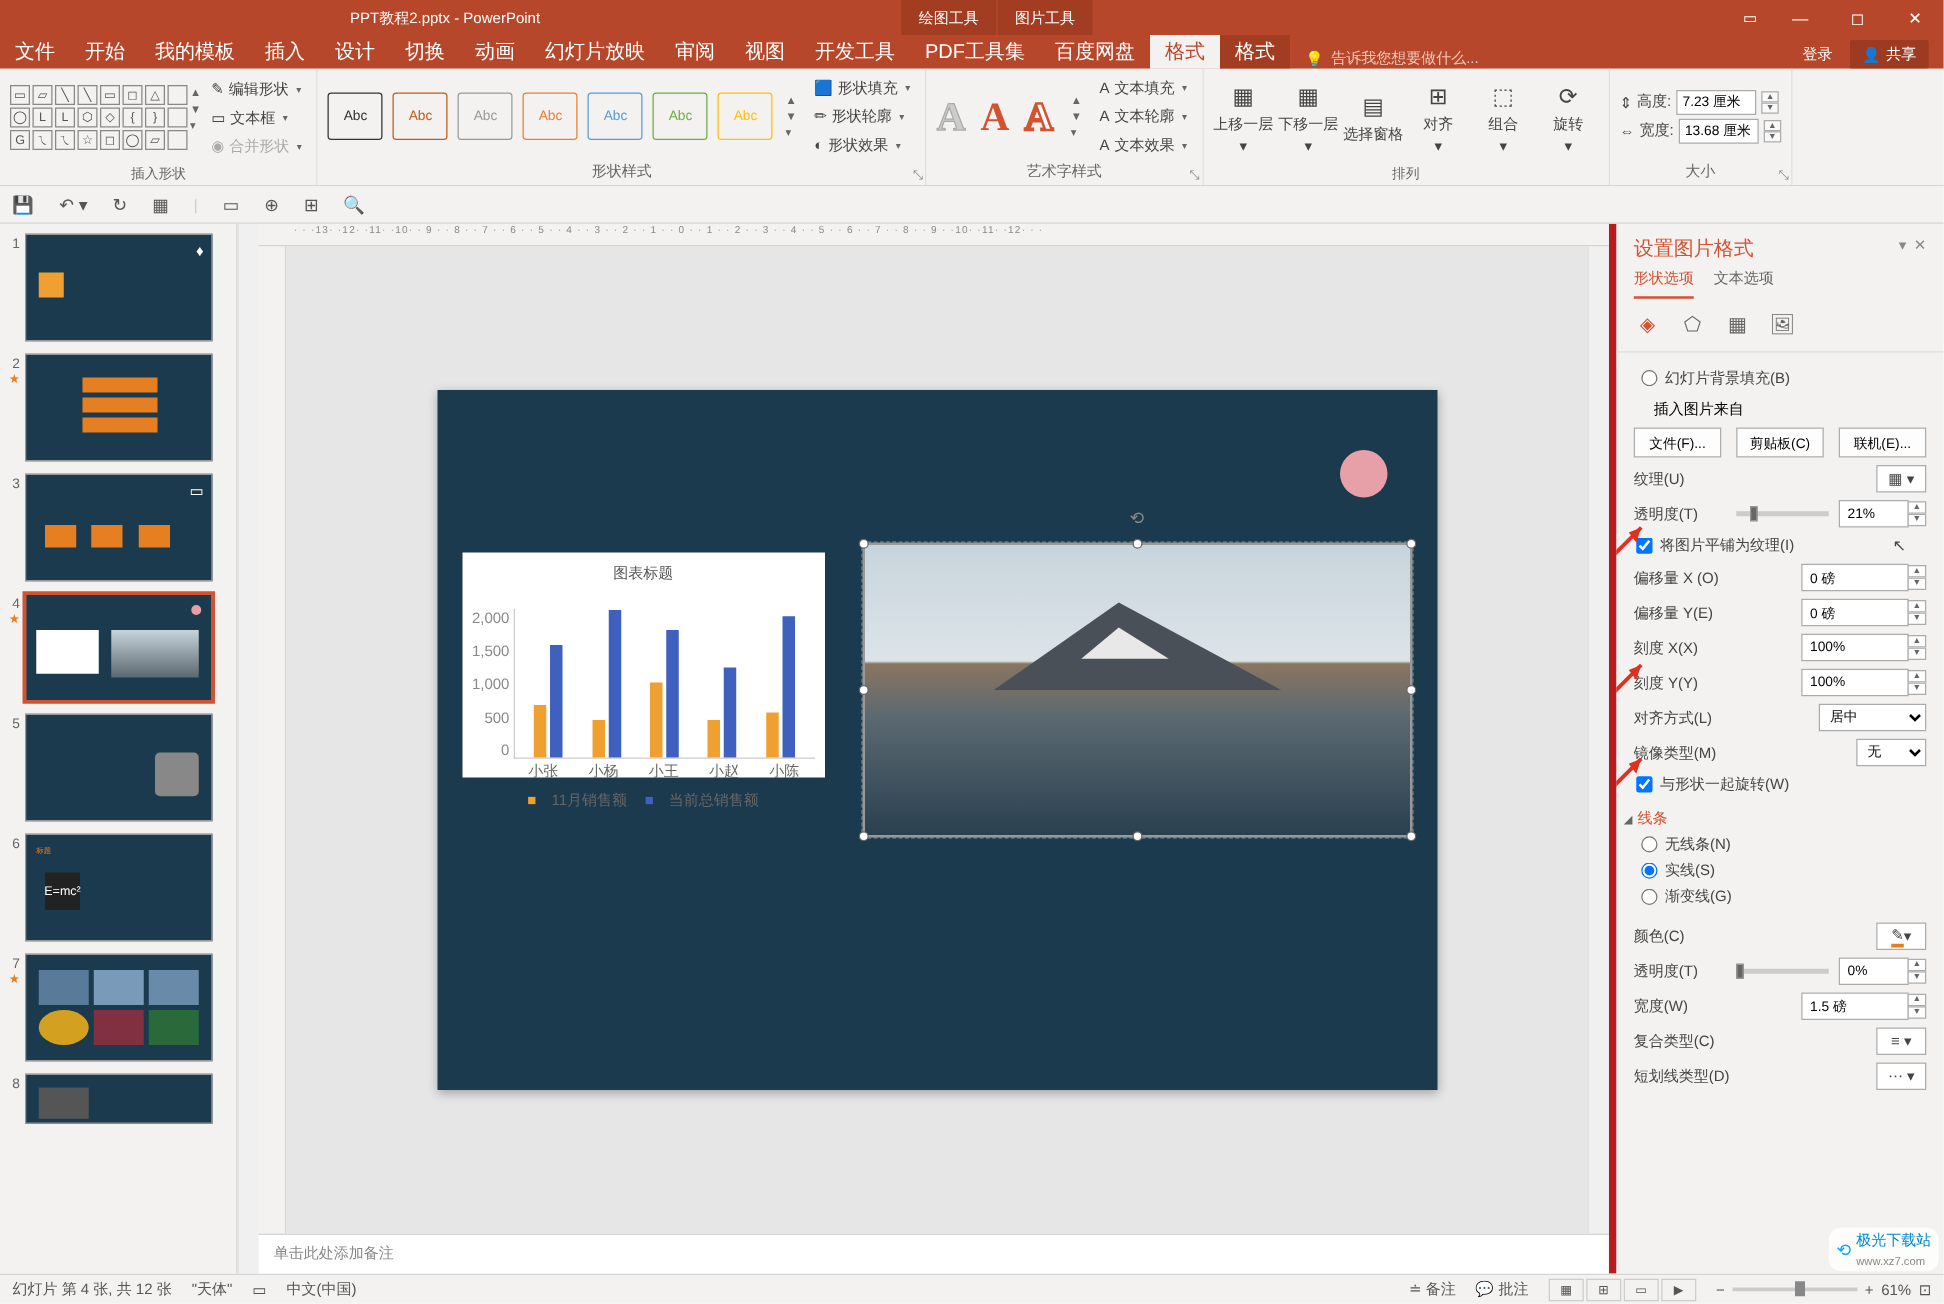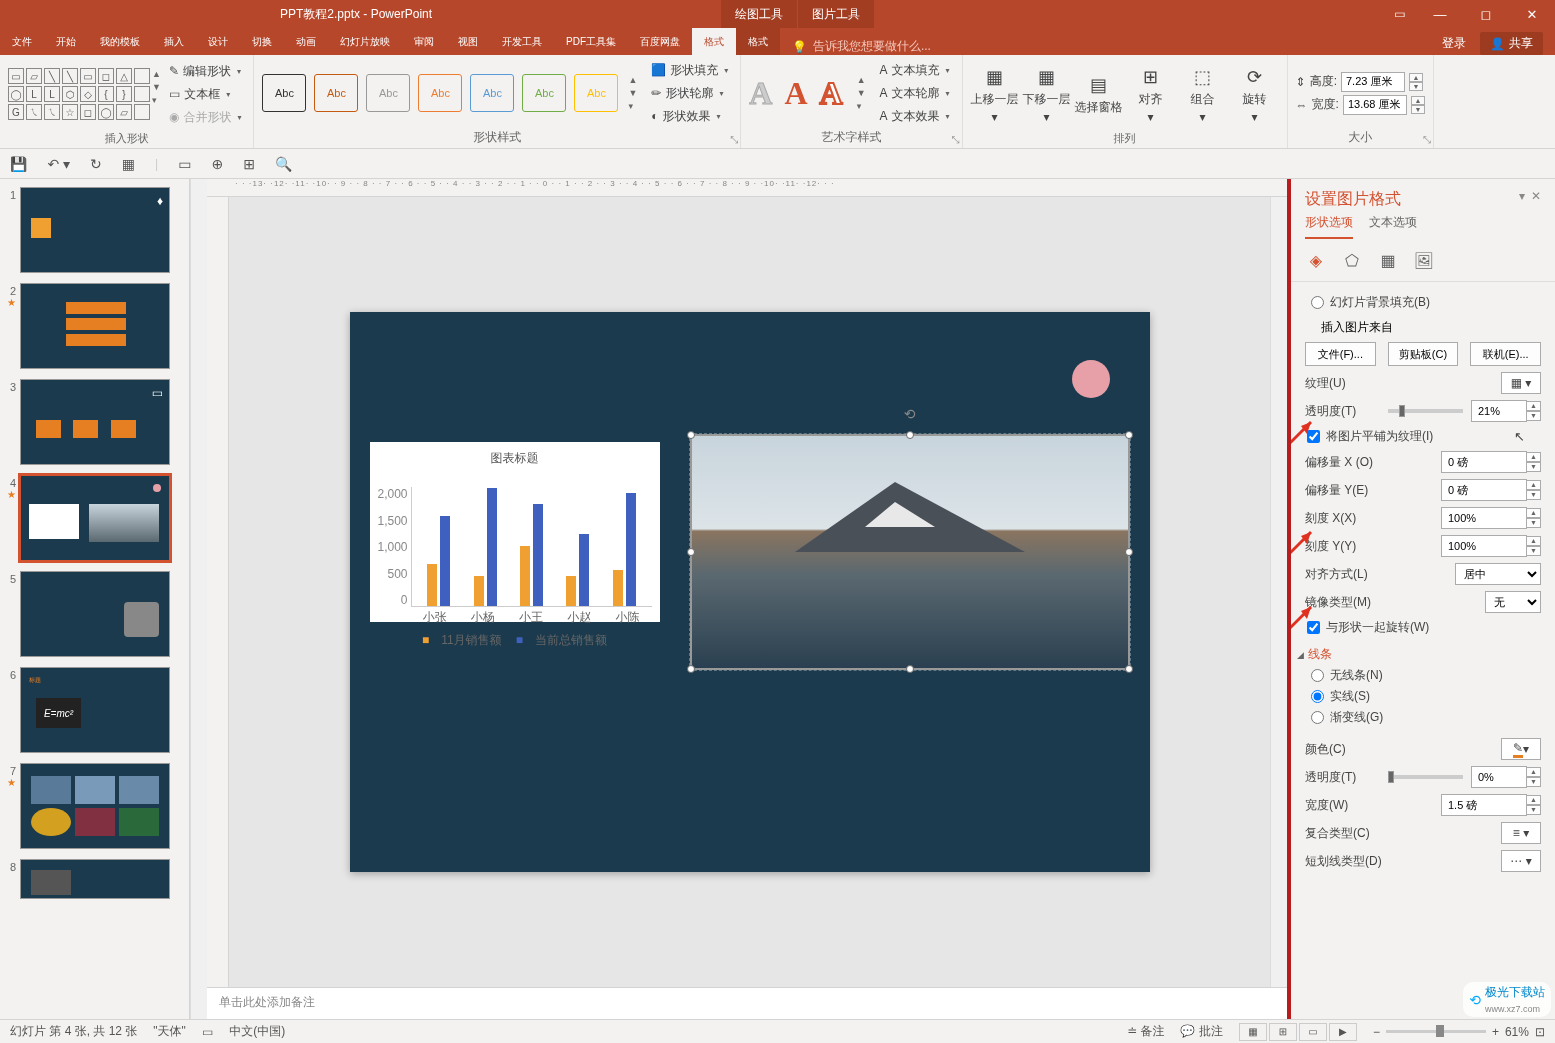--- a/index.html
+++ b/index.html
@@ -6,21 +6,21 @@
 body{background:#f3f3f3;overflow:hidden}
 .app{width:1555px;height:1043px;display:flex;flex-direction:column;background:#fff}
 .titlebar{height:28px;background:#b7472a;display:flex;align-items:center;color:#fff}
 .titlebar .center{flex:1;text-align:center;font-size:12px}
 .titlebar .tools{display:flex}
 .titlebar .tool{padding:0 14px;height:28px;line-height:28px;background:#a33d22;margin-left:1px}
 .titlebar .winbtns{display:flex;gap:0;margin-left:auto}
 .titlebar .winbtn{width:46px;height:28px;display:flex;align-items:center;justify-content:center;font-size:13px}
 .titlebar .ribbon-display{width:34px;height:28px;display:flex;align-items:center;justify-content:center}
 .tabs{height:27px;background:#b7472a;display:flex;align-items:flex-end;color:#fff}
-.tab{padding:0 12px;height:27px;line-height:27px;font-size:10px;cursor:pointer;white-space:nowrap}
+.tab{padding:0 12px;height:27px;line-height:27px;font-size:16px;cursor:pointer;white-space:nowrap}
 .tab.active{background:#f3f2f1;color:#b7472a}
 .tab.context{background:#a33d22}
 .tab.context.active{background:#f3f2f1;color:#b7472a}
 .tellme{flex:1;display:flex;align-items:center;color:#f5c8bc;padding-left:12px;gap:6px;font-size:11px}
 .account{display:flex;align-items:center;gap:14px;padding-right:12px;color:#fff}
 .share{background:#9c3b20;padding:3px 10px;border-radius:2px;display:flex;align-items:center;gap:4px}
 .ribbon{height:94px;background:#f3f2f1;border-bottom:1px solid #d4d4d4;display:flex}
 .group{border-right:1px solid #e1dfdd;padding:4px 8px 2px;display:flex;flex-direction:column;position:relative}
 .group-content{flex:1;display:flex;align-items:center;gap:4px}
 .group-label{text-align:center;font-size:11px;color:#666;padding-top:2px;position:relative}
@@ -67,21 +67,21 @@
 .chart-x{display:flex;justify-content:space-around;font-size:8px;color:#666;margin-top:2px}
 .chart-legend{text-align:center;font-size:8px;color:#666;margin-top:6px}
 .chart-legend span{margin:0 6px}
 .img-box{position:absolute;left:340px;top:122px;width:440px;height:236px;border:2px solid #999;outline:1px dashed rgba(255,255,255,.3)}
 .img-handle{position:absolute;width:8px;height:8px;background:#fff;border:1px solid #666;border-radius:50%}
 .img-rotate{position:absolute;top:-30px;left:50%;transform:translateX(-50%);color:#888;font-size:14px}
 .mountain{width:100%;height:100%;background:linear-gradient(180deg,#c8d4dc 0%,#dce4e8 40%,#8a7560 41%,#5a6870 60%,#2a4050 100%);position:relative;overflow:hidden}
 .peak{position:absolute;bottom:50%;left:50%;transform:translateX(-50%);width:0;height:0;border-left:100px solid transparent;border-right:130px solid transparent;border-bottom:70px solid #4a5058}
 .peak::after{content:"";position:absolute;top:20px;left:-30px;width:0;height:0;border-left:30px solid transparent;border-right:40px solid transparent;border-bottom:25px solid #e8e8e8}
 .notes{height:32px;background:#fff;border-top:1px solid #d4d4d4;padding:6px 12px;font-size:12px;color:#888}
-.format-pane{width:268px;background:#f3f2f1;border-left:4px solid #b91c1c;display:flex;flex-direction:column}
+.format-pane{width:268px;background:#f3f2f1;border-left:6px solid #b91c1c;display:flex;flex-direction:column}
 .fp-header{padding:10px 14px 4px;display:flex;justify-content:space-between;align-items:start}
 .fp-title{font-size:16px;color:#d35230}
 .fp-close{display:flex;gap:6px;color:#888;font-size:11px}
 .fp-tabs{display:flex;gap:16px;padding:0 14px;font-size:12px}
 .fp-tab{color:#666;padding-bottom:6px}
 .fp-tab.active{color:#d35230;border-bottom:2px solid #d35230}
 .fp-icons{display:flex;gap:14px;padding:10px 14px;border-bottom:1px solid #ddd}
 .fp-icon{width:22px;height:22px;display:flex;align-items:center;justify-content:center;color:#666;font-size:16px}
 .fp-icon.active{color:#d35230}
 .fp-body{flex:1;overflow-y:auto;padding:8px 14px;position:relative}
@@ -398,21 +398,21 @@
       <div class="thumb-wrap">
           <div class="thumb-num">5</div>
           <div class="thumb">
             <div style="position:absolute;right:10px;top:30px;width:35px;height:35px;background:#888;border-radius:4px"></div>
           </div>
         </div>
       <div class="thumb-wrap">
           <div class="thumb-num">6</div>
           <div class="thumb">
             <div style="position:absolute;left:8px;top:8px;color:#e67e22;font-size:6px">标题</div>
-            <div style="position:absolute;left:15px;top:30px;width:45px;height:30px;background:#222;color:#fff;font-style:italic;font-size:10px;display:flex;align-items:center;justify-content:center">E=mc²</div>
+            <div style="position:absolute;left:15px;top:30px;width:28px;height:30px;background:#222;color:#fff;font-size:10px;display:flex;align-items:center;justify-content:center">E=mc²</div>
           </div>
         </div>
       <div class="thumb-wrap">
           <div class="thumb-num">7<div class="thumb-star">★</div></div>
           <div class="thumb">
             <div style="display:grid;grid-template-columns:repeat(3,1fr);gap:4px;padding:12px 10px;height:100%">
               <div style="background:#5a7a9a"></div>
               <div style="background:#7a9aba"></div>
               <div style="background:#6a8aaa"></div>
               <div style="background:#d4a020;border-radius:50%"></div>

